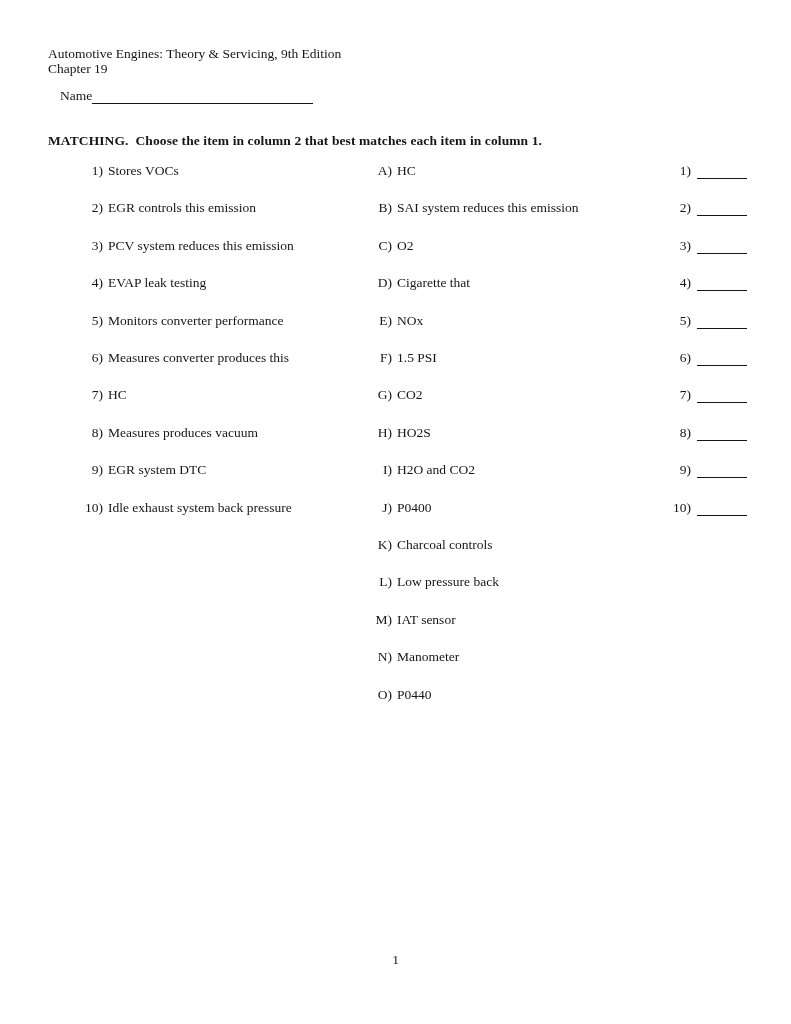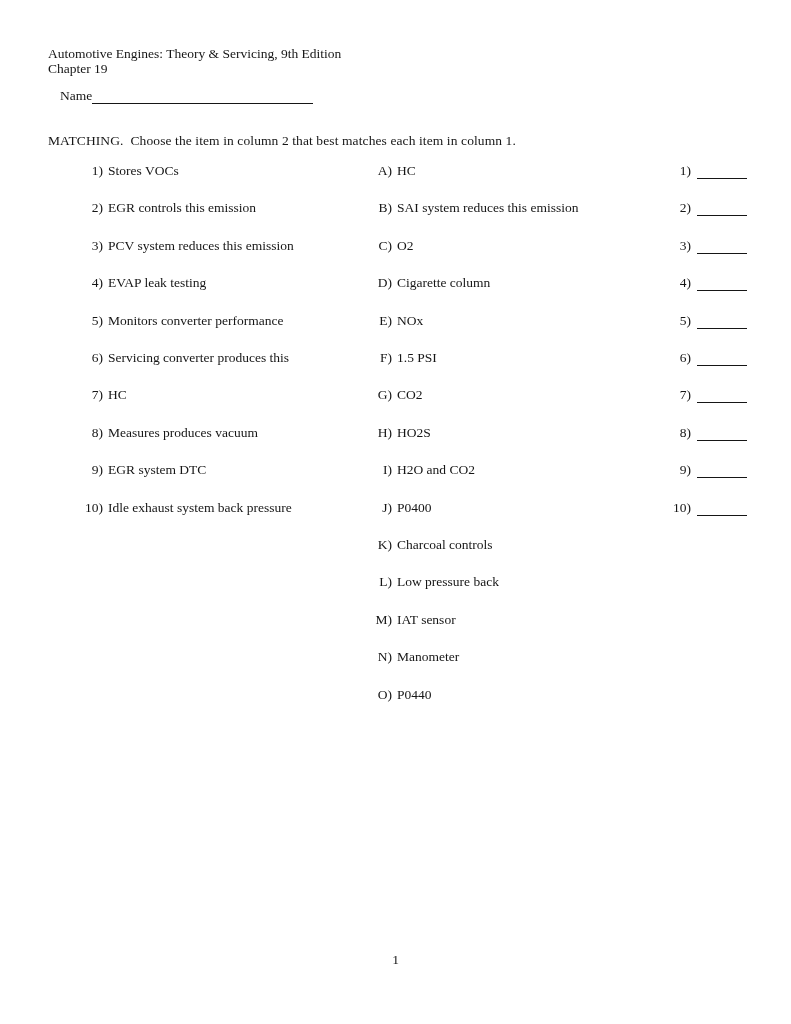--- a/index.html
+++ b/index.html
@@ -29,21 +29,21 @@
     display: inline-block;
     width: 221px;
     height: 13px;
     border-bottom: 1.4px solid #161616;
     vertical-align: -4px;
   }
   .instructions {
     position: absolute;
     left: 48px;
     top: 133px;
-    font-weight: normal;
+    font-weight: bold;
     white-space: pre-wrap;
     letter-spacing: 0.1px;
   }
   .col { position: absolute; top: 161px; }
   .col .row {
     height: 37.42px;
     box-sizing: border-box;
     padding-top: 2px;
     display: flex;
     align-items: flex-start;
@@ -102,21 +102,21 @@
       <div class="row">
         <span class="num">4)</span>
         <span class="txt">EVAP leak testing</span>
       </div>
       <div class="row">
         <span class="num">5)</span>
         <span class="txt">Monitors converter performance</span>
       </div>
       <div class="row">
         <span class="num">6)</span>
-        <span class="txt">Servicing converter produces this</span>
+        <span class="txt">Measures converter produces this</span>
       </div>
       <div class="row">
         <span class="num">7)</span>
         <span class="txt">HC</span>
       </div>
       <div class="row">
         <span class="num">8)</span>
         <span class="txt">Measures produces vacuum</span>
       </div>
       <div class="row">
@@ -136,21 +136,21 @@
       <div class="row">
         <span class="num">B)</span>
         <span class="txt">SAI system reduces this emission</span>
       </div>
       <div class="row">
         <span class="num">C)</span>
         <span class="txt">O2</span>
       </div>
       <div class="row">
         <span class="num">D)</span>
-        <span class="txt">Cigarette column</span>
+        <span class="txt">Cigarette that</span>
       </div>
       <div class="row">
         <span class="num">E)</span>
         <span class="txt">NOx</span>
       </div>
       <div class="row">
         <span class="num">F)</span>
         <span class="txt">1.5 PSI</span>
       </div>
       <div class="row">

